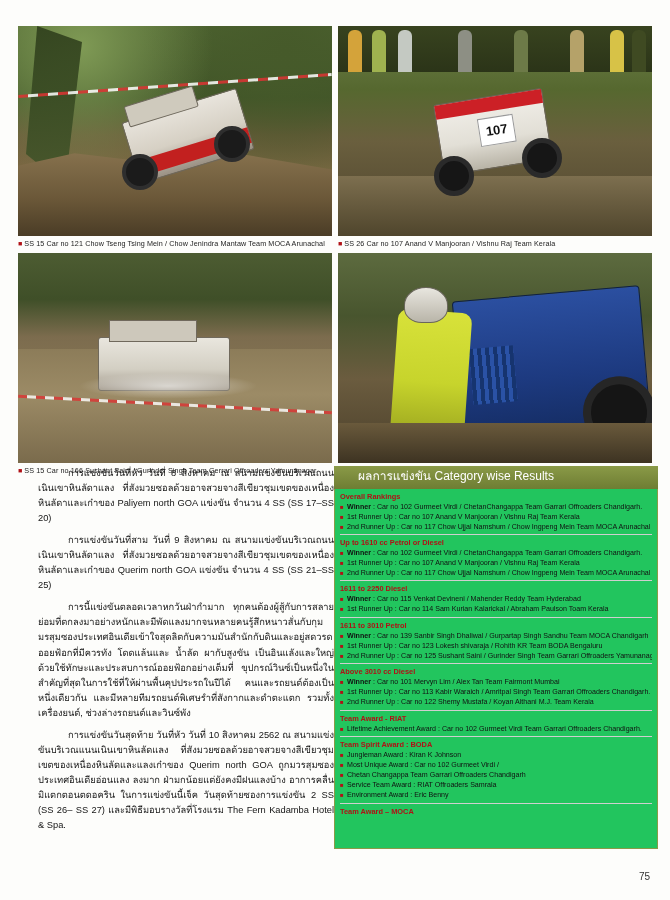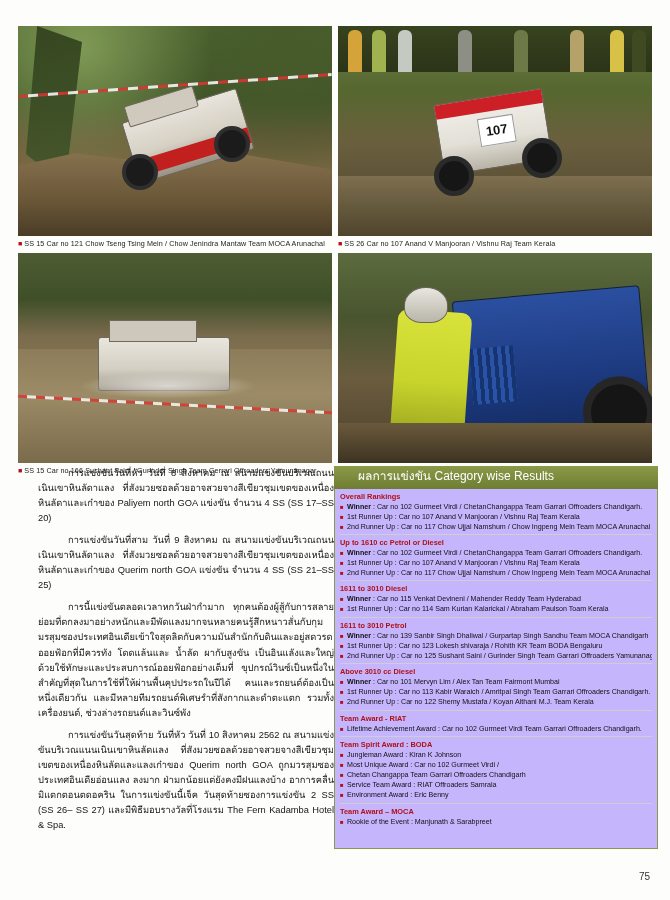--- a/index.html
+++ b/index.html
@@ -215,21 +215,21 @@
     color:#fff;
     padding:3px 6px 4px 24px;
     font-size:12.5px;
     line-height:1.25;
   }
   .res-head .th{font-size:12px;}
   .res-head .en{font-size:12px;}
   .res-body{
     border:1px solid #8a9a47;
     border-top:none;
-    background:#c4b5fd;
+    background:#22c55e;
     padding:3px 5px 4px 5px;
     font-size:7.1px;
     line-height:1.34;
     color:#111;
     height:352px;
     overflow:hidden;
   }
   .sec-title{
     color:#b01116;
     font-weight:bold;
@@ -359,21 +359,21 @@
           <div class="sec-title">Overall Rankings</div>
           <div class="line"><span class="b">■</span><b>Winner</b> : Car no 102 Gurmeet Virdi / ChetanChangappa Team Garrari Offroaders Chandigarh.</div>
           <div class="line"><span class="b">■</span>1st Runner Up : Car no 107 Anand V Manjooran / Vishnu Raj Team Kerala</div>
           <div class="line"><span class="b">■</span>2nd Runner Up : Car no 117 Chow Ujjal Namshum / Chow Ingpeng Mein Team MOCA Arunachal</div>
           <div class="hr"></div>
           <div class="sec-title">Up to 1610 cc Petrol or Diesel</div>
           <div class="line"><span class="b">■</span><b>Winner</b> : Car no 102 Gurmeet Virdi / ChetanChangappa Team Garrari Offroaders Chandigarh.</div>
           <div class="line"><span class="b">■</span>1st Runner Up : Car no 107 Anand V Manjooran / Vishnu Raj Team Kerala</div>
           <div class="line"><span class="b">■</span>2nd Runner Up : Car no 117 Chow Ujjal Namshum / Chow Ingpeng Mein Team MOCA Arunachal</div>
           <div class="hr"></div>
-          <div class="sec-title">1611 to 3010 Diesel</div>
+          <div class="sec-title">1611 to 2250 Diesel</div>
           <div class="line"><span class="b">■</span><b>Winner</b> : Car no 115 Venkat Devineni / Mahender Reddy Team Hyderabad</div>
           <div class="line"><span class="b">■</span>1st Runner Up : Car no 114 Sam Kurian Kalarickal / Abraham Paulson Toam  Kerala</div>
           <div class="hr"></div>
           <div class="sec-title">1611 to 3010  Petrol</div>
           <div class="line"><span class="b">■</span><b>Winner</b> : Car no 139 Sanbir Singh Dhaliwal / Gurpartap Singh Sandhu Team MOCA Chandigarh</div>
           <div class="line"><span class="b">■</span>1st Runner Up : Car no 123 Lokesh shivaraja / Rohith KR Team BODA Bengaluru</div>
           <div class="line"><span class="b">■</span>2nd Runner Up : Car no 125 Sushant Saini / Gurinder Singh Team Garrari Offroaders Yamunanagar</div>
           <div class="hr"></div>
           <div class="sec-title">Above 3010 cc Diesel</div>
           <div class="line"><span class="b">■</span><b>Winner</b> : Car no 101 Mervyn Lim / Alex Tan Team Fairmont Mumbai</div>
@@ -384,20 +384,19 @@
           <div class="line"><span class="b">■</span>Lifetime Achievement Award : Car no 102 Gurmeet  Virdi Team Garrari Offroaders Chandigarh.</div>
           <div class="hr"></div>
           <div class="sec-title">Team Spirit Award : BODA</div>
           <div class="line"><span class="b">■</span>Jungleman Award :  Kiran K Johnson</div>
           <div class="line"><span class="b">■</span>Most Unique Award : Car no 102 Gurmeet  Virdi /</div>
           <div class="line"><span class="b">■</span>Chetan Changappa Team Garrari Offroaders Chandigarh</div>
           <div class="line"><span class="b">■</span>Service Team Award : RIAT Offroaders Samrala</div>
           <div class="line"><span class="b">■</span>Environment Award : Eric Benny</div>
           <div class="hr"></div>
           <div class="sec-title">Team Award – MOCA</div>
-          <div class="line"><span class="b">■</span>Rookie of the Event : Manjunath &amp; Sarabpreet</div>
         </div>
     </div>
 
   </div>
 
   <div class="pageno">75</div>
 </div>
 
 </body></html>

